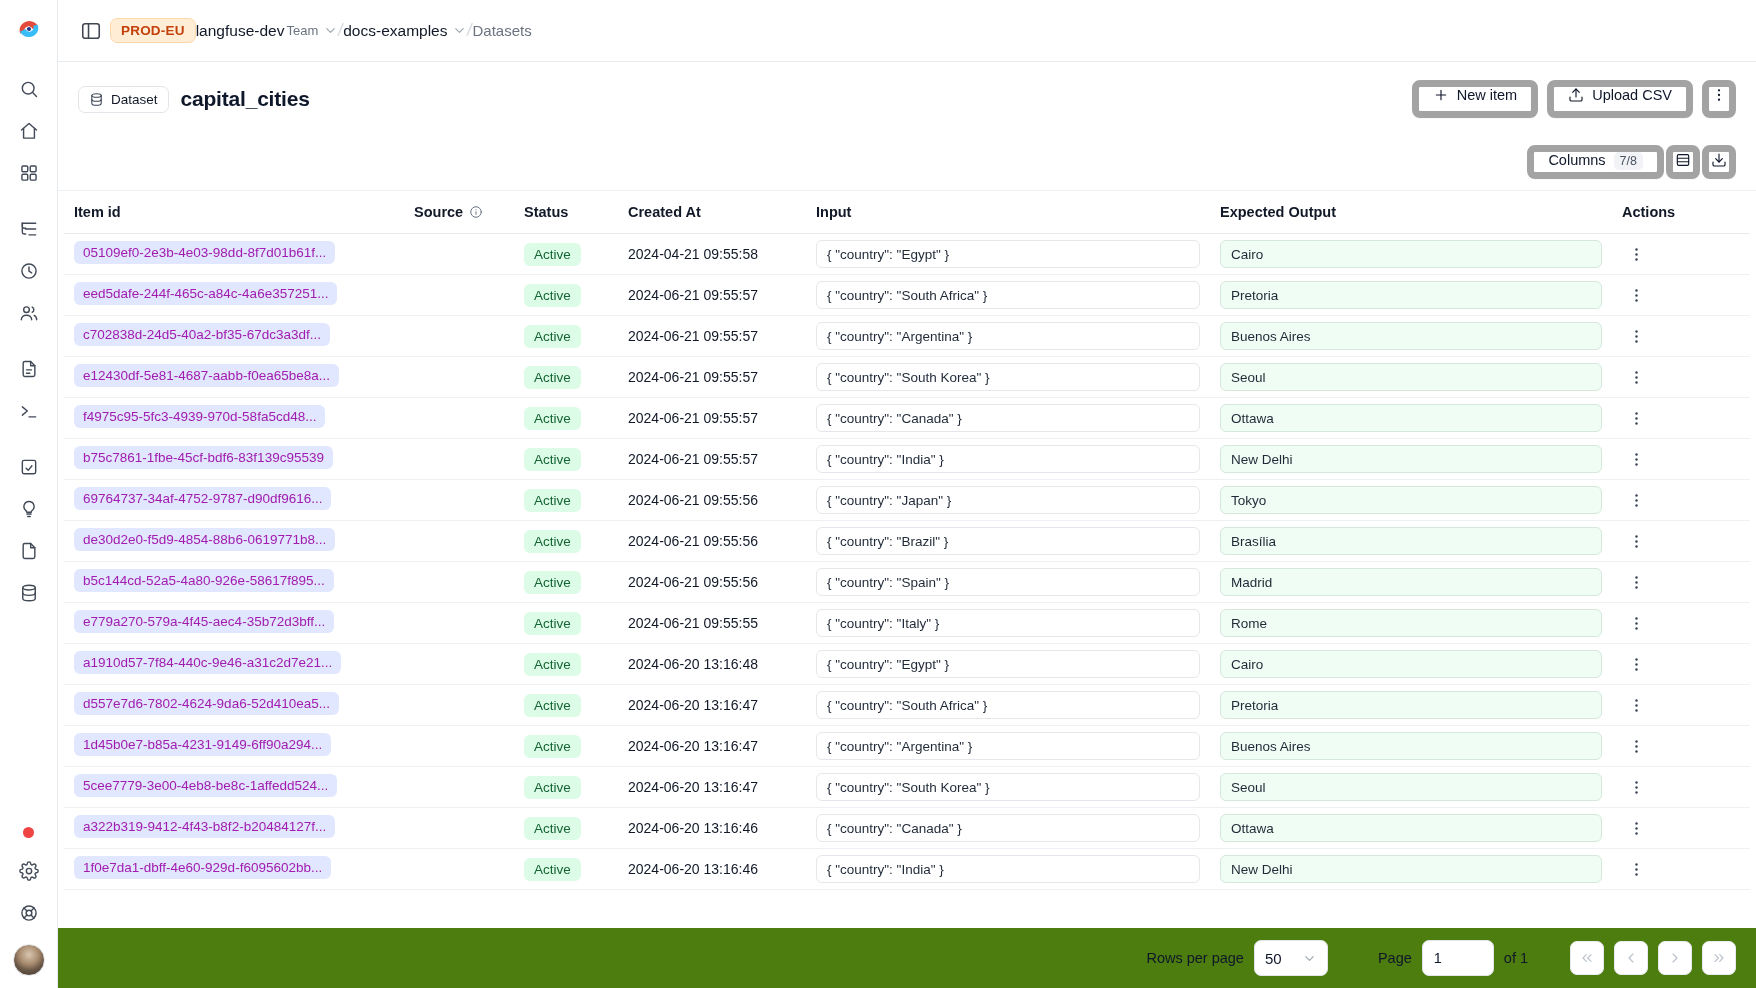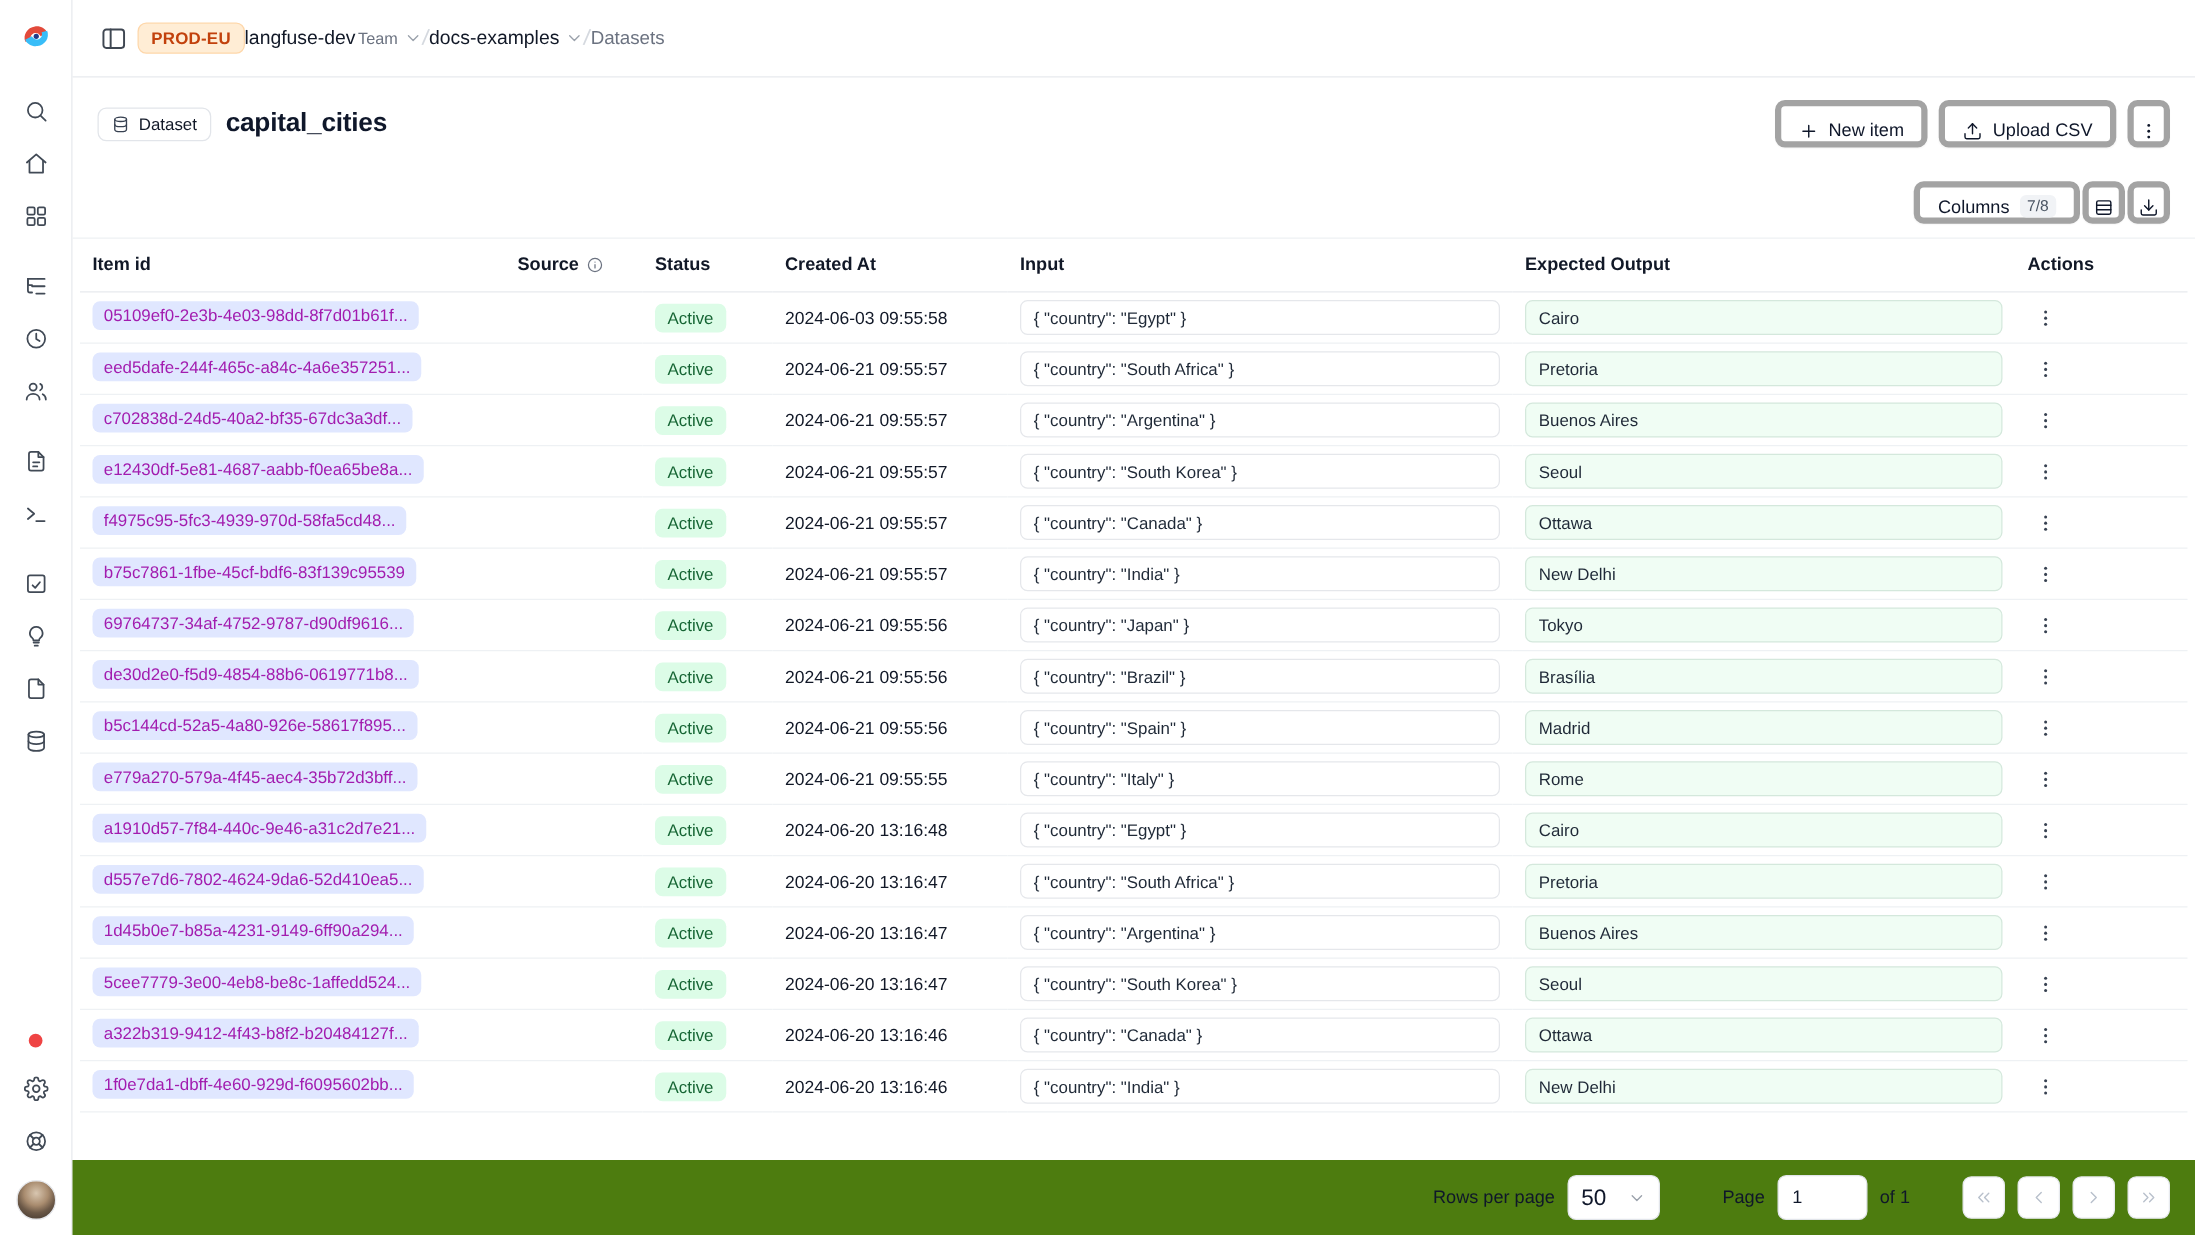--- a/index.html
+++ b/index.html
@@ -56,22 +56,22 @@
   .page-head { display: flex; align-items: center; justify-content: space-between; padding: 11px 20px 9px; }
   .page-head-left { display: flex; align-items: center; }
   .dataset-badge {
     display: inline-flex; align-items: center; gap: 7px; border: 1px solid #e2e5ea; border-radius: 7px;
     padding: 5px 10px; font-size: 13.5px; font-weight: 500; color: #111827; background: #fff;
   }
   .dataset-badge svg { width: 15px; height: 15px; color: #374151; }
   .page-title { font-size: 21px; font-weight: 700; color: #0f172a; margin-left: 12px; letter-spacing: -0.2px; }
   .page-head-right { display: flex; align-items: center; gap: 9px; }
   .btn {
-    height: 38px; border: 5px solid #a3a3a3; background: #fff; border-radius: 8px; padding: 0 14px;
-    display: inline-flex; align-items: flex-end; gap: 8px; font-size: 14.5px; font-weight: 500;
+    height: 38px; border: 7px solid #a3a3a3; background: #fff; border-radius: 8px; padding: 0 14px;
+    display: inline-flex; align-items: flex-start; gap: 8px; font-size: 14.5px; font-weight: 500;
     color: #0f172a; cursor: pointer; font-family: inherit; box-shadow: 0 1px 1px rgba(16,24,40,.03);
   }
   .btn svg { width: 16px; height: 16px; }
   .btn-square { width: 34px; padding: 0; justify-content: center; }
 
   
   .tabs { display: flex; gap: 8px; padding: 0 20px; border-bottom: 1px solid #e7eaee; }
   .tab {
     background: none; border: none; border-bottom: 2px solid transparent; margin-bottom: -1px;
     padding: 10px 10px 11px; font-size: 15px; font-weight: 500; color: #64748b; cursor: pointer; font-family: inherit;
@@ -105,21 +105,21 @@
   }
   .io-box.output { background: #f0fdf4; border-color: #d4e8dc; }
   .dots-btn { background: none; border: none; cursor: pointer; color: #374151; width: 28px; height: 28px; padding: 0; display:flex; align-items:center; justify-content:center; }
   .dots-btn svg { width: 17px; height: 17px; }
 
   
   .pagination { flex: 0 0 60px; display: flex; align-items: center; justify-content: flex-end; padding: 0 20px; gap: 10px; background: #4d7c0f; }
   .rpp-label, .page-label, .of-label { font-size: 14.5px; color: #0f172a; }
   .select-btn {
     width: 74px; height: 36px; border: 1px solid #e2e5ea; border-radius: 7px; background: #fff; cursor: pointer;
-    display: inline-flex; align-items: center; justify-content: space-between; padding: 0 10px; font-size: 18px; color: #0f172a; font-family: inherit;
+    display: inline-flex; align-items: center; justify-content: space-between; padding: 0 10px; font-size: 15px; color: #0f172a; font-family: inherit;
   }
   .page-label { margin-left: 40px; }
   .page-input { width: 72px; height: 36px; border: 1px solid #e2e5ea; border-radius: 7px; padding: 0 11px; font-size: 14.5px; color: #0f172a; font-family: inherit; outline: none; }
   .pager { display: flex; gap: 10px; margin-left: 32px; }
   .pager-btn {
     width: 34px; height: 34px; border: 1px solid #e7eaee; border-radius: 7px; background: #fff;
     color: #b9c1cc; display: flex; align-items: center; justify-content: center; cursor: pointer; padding: 0;
   }
   .pager-btn svg { width: 16px; height: 16px; }
 </style>
@@ -385,21 +385,21 @@
             <th><span class="th-inner">
                   <span>Actions</span>
                 </span></th>
           </tr>
         </thead>
         <tbody>
       <tr>
         <td><span class="id-chip">05109ef0-2e3b-4e03-98dd-8f7d01b61f...</span></td>
         <td></td>
         <td><span class="status-badge">Active</span></td>
-        <td class="created-cell">2024-06-03 09:55:58</td>
+        <td class="created-cell">2024-04-21 09:55:58</td>
         <td>
                 <div class="io-box">{ "country": "Egypt" }</div>
               </td>
         <td>
                 <div class="io-box output">Cairo</div>
               </td>
         <td>
           <button class="dots-btn">
             <svg viewBox="0 0 24 24" fill="currentColor">
                     <circle cx="12" cy="5" r="1.7"></circle>

